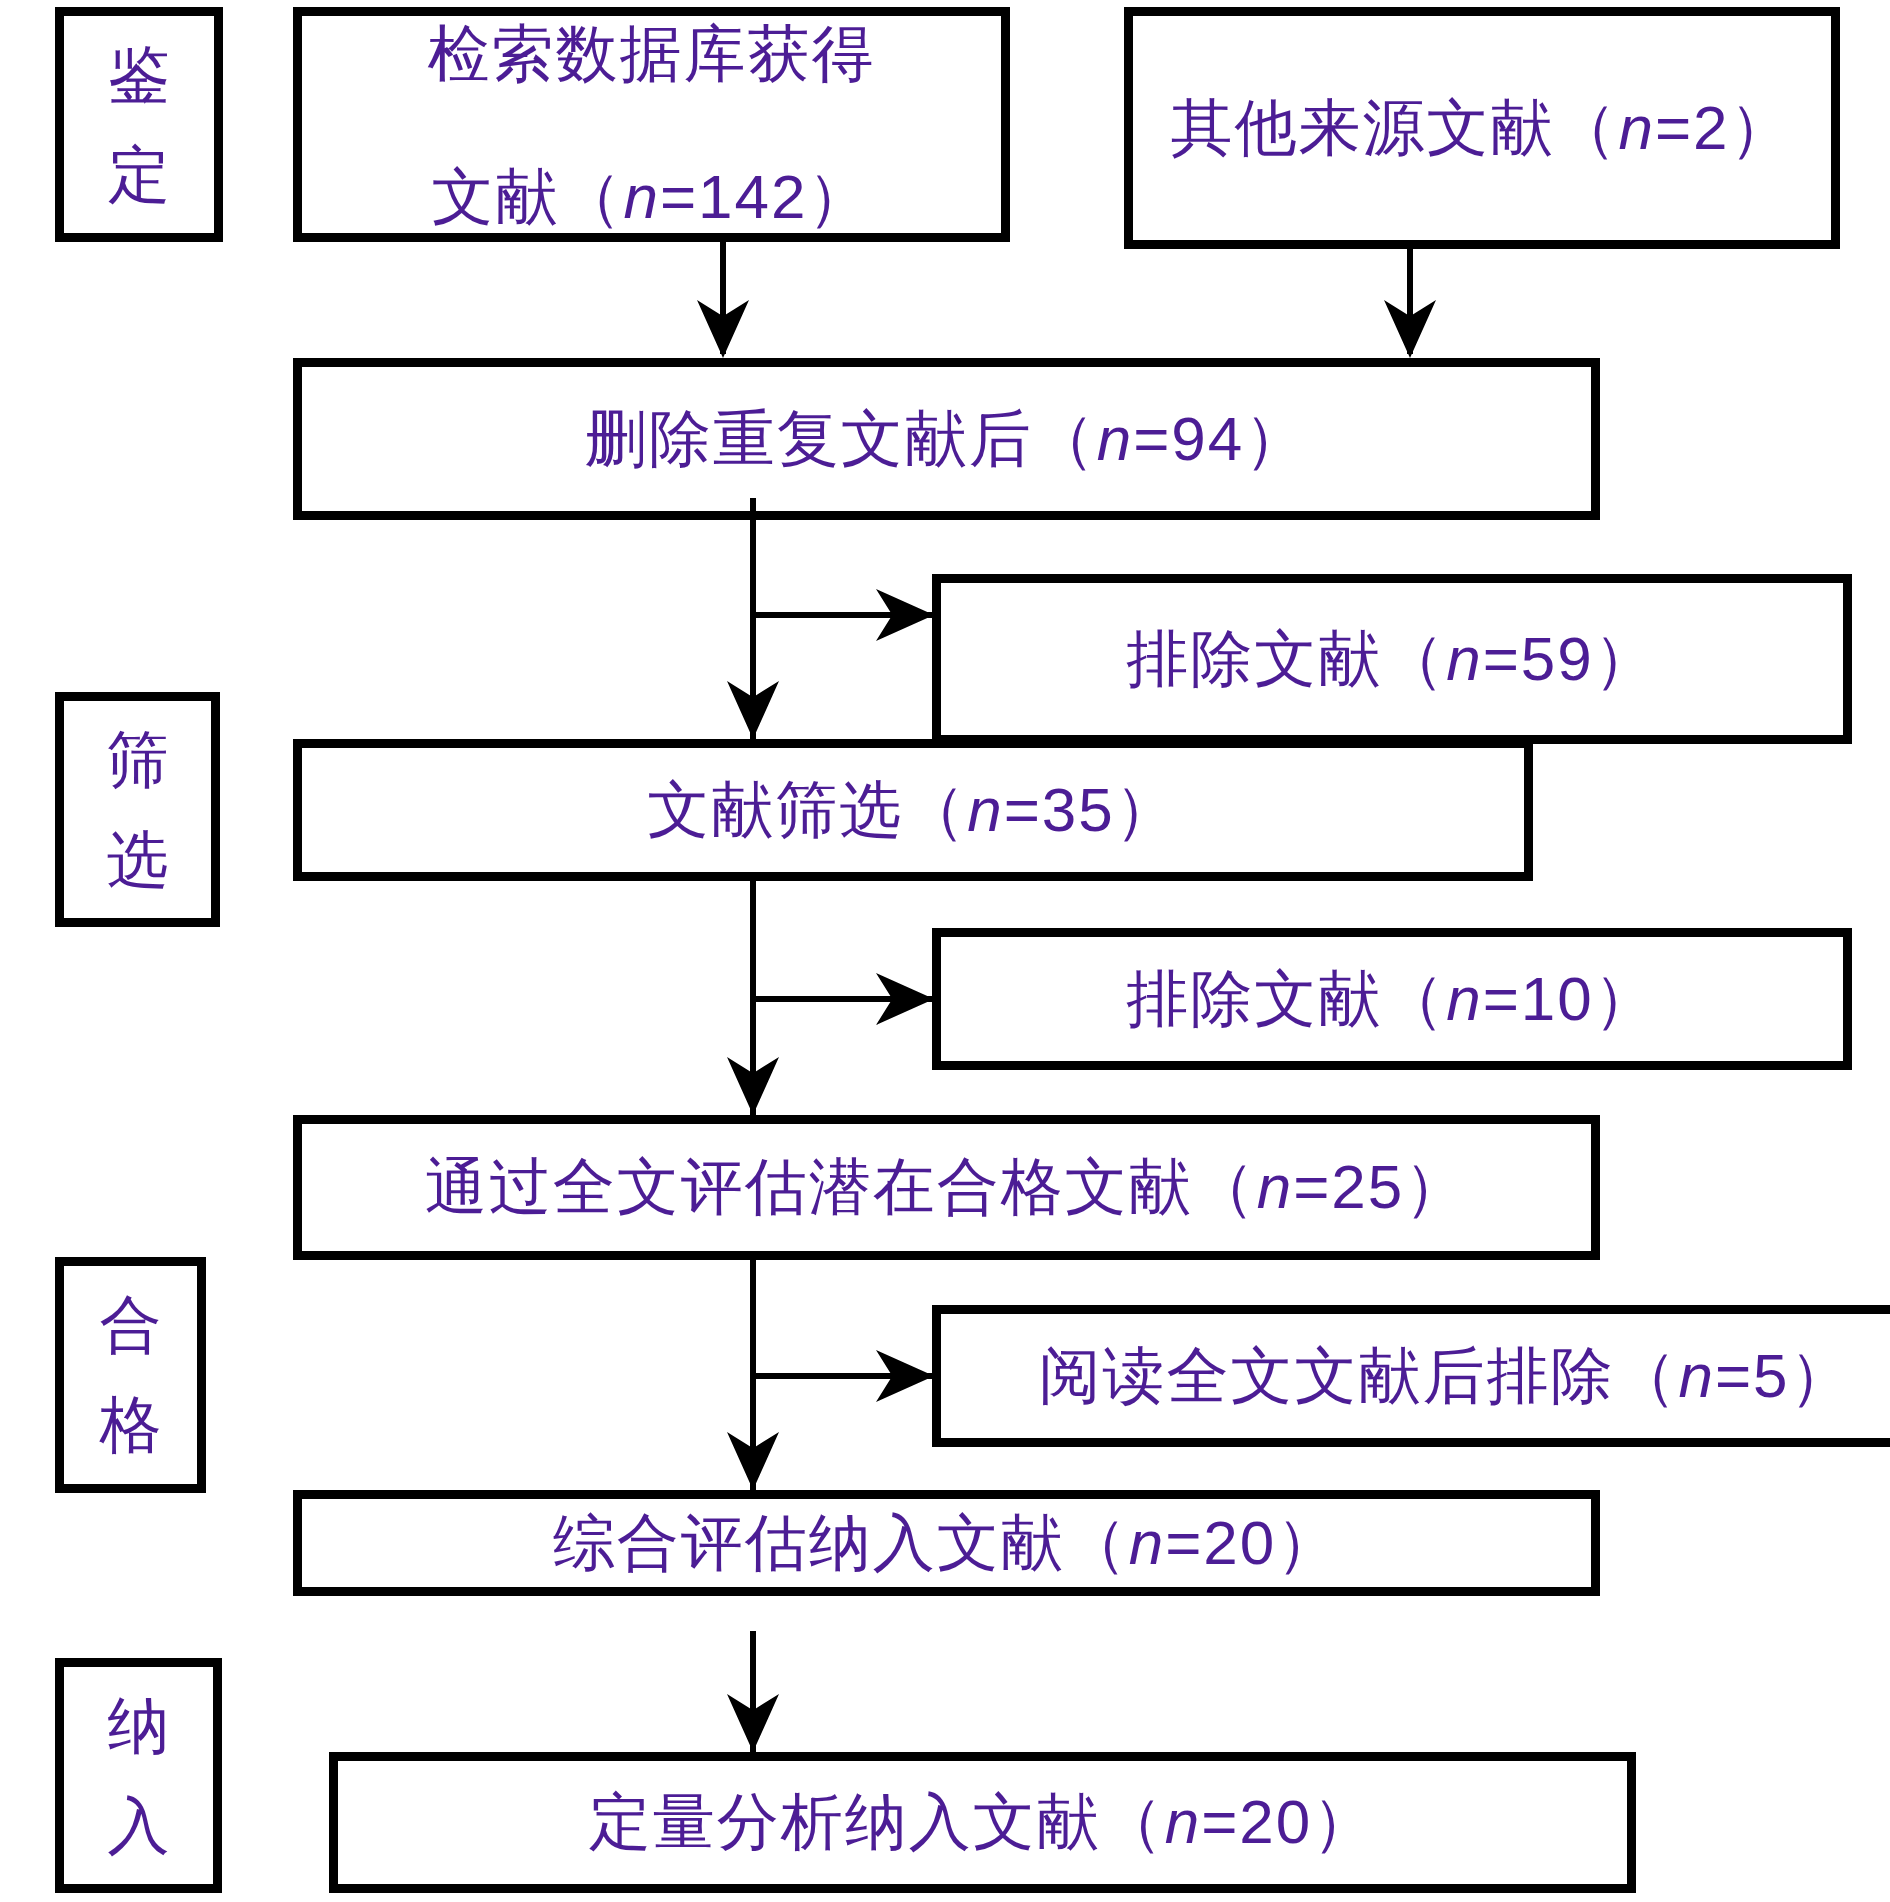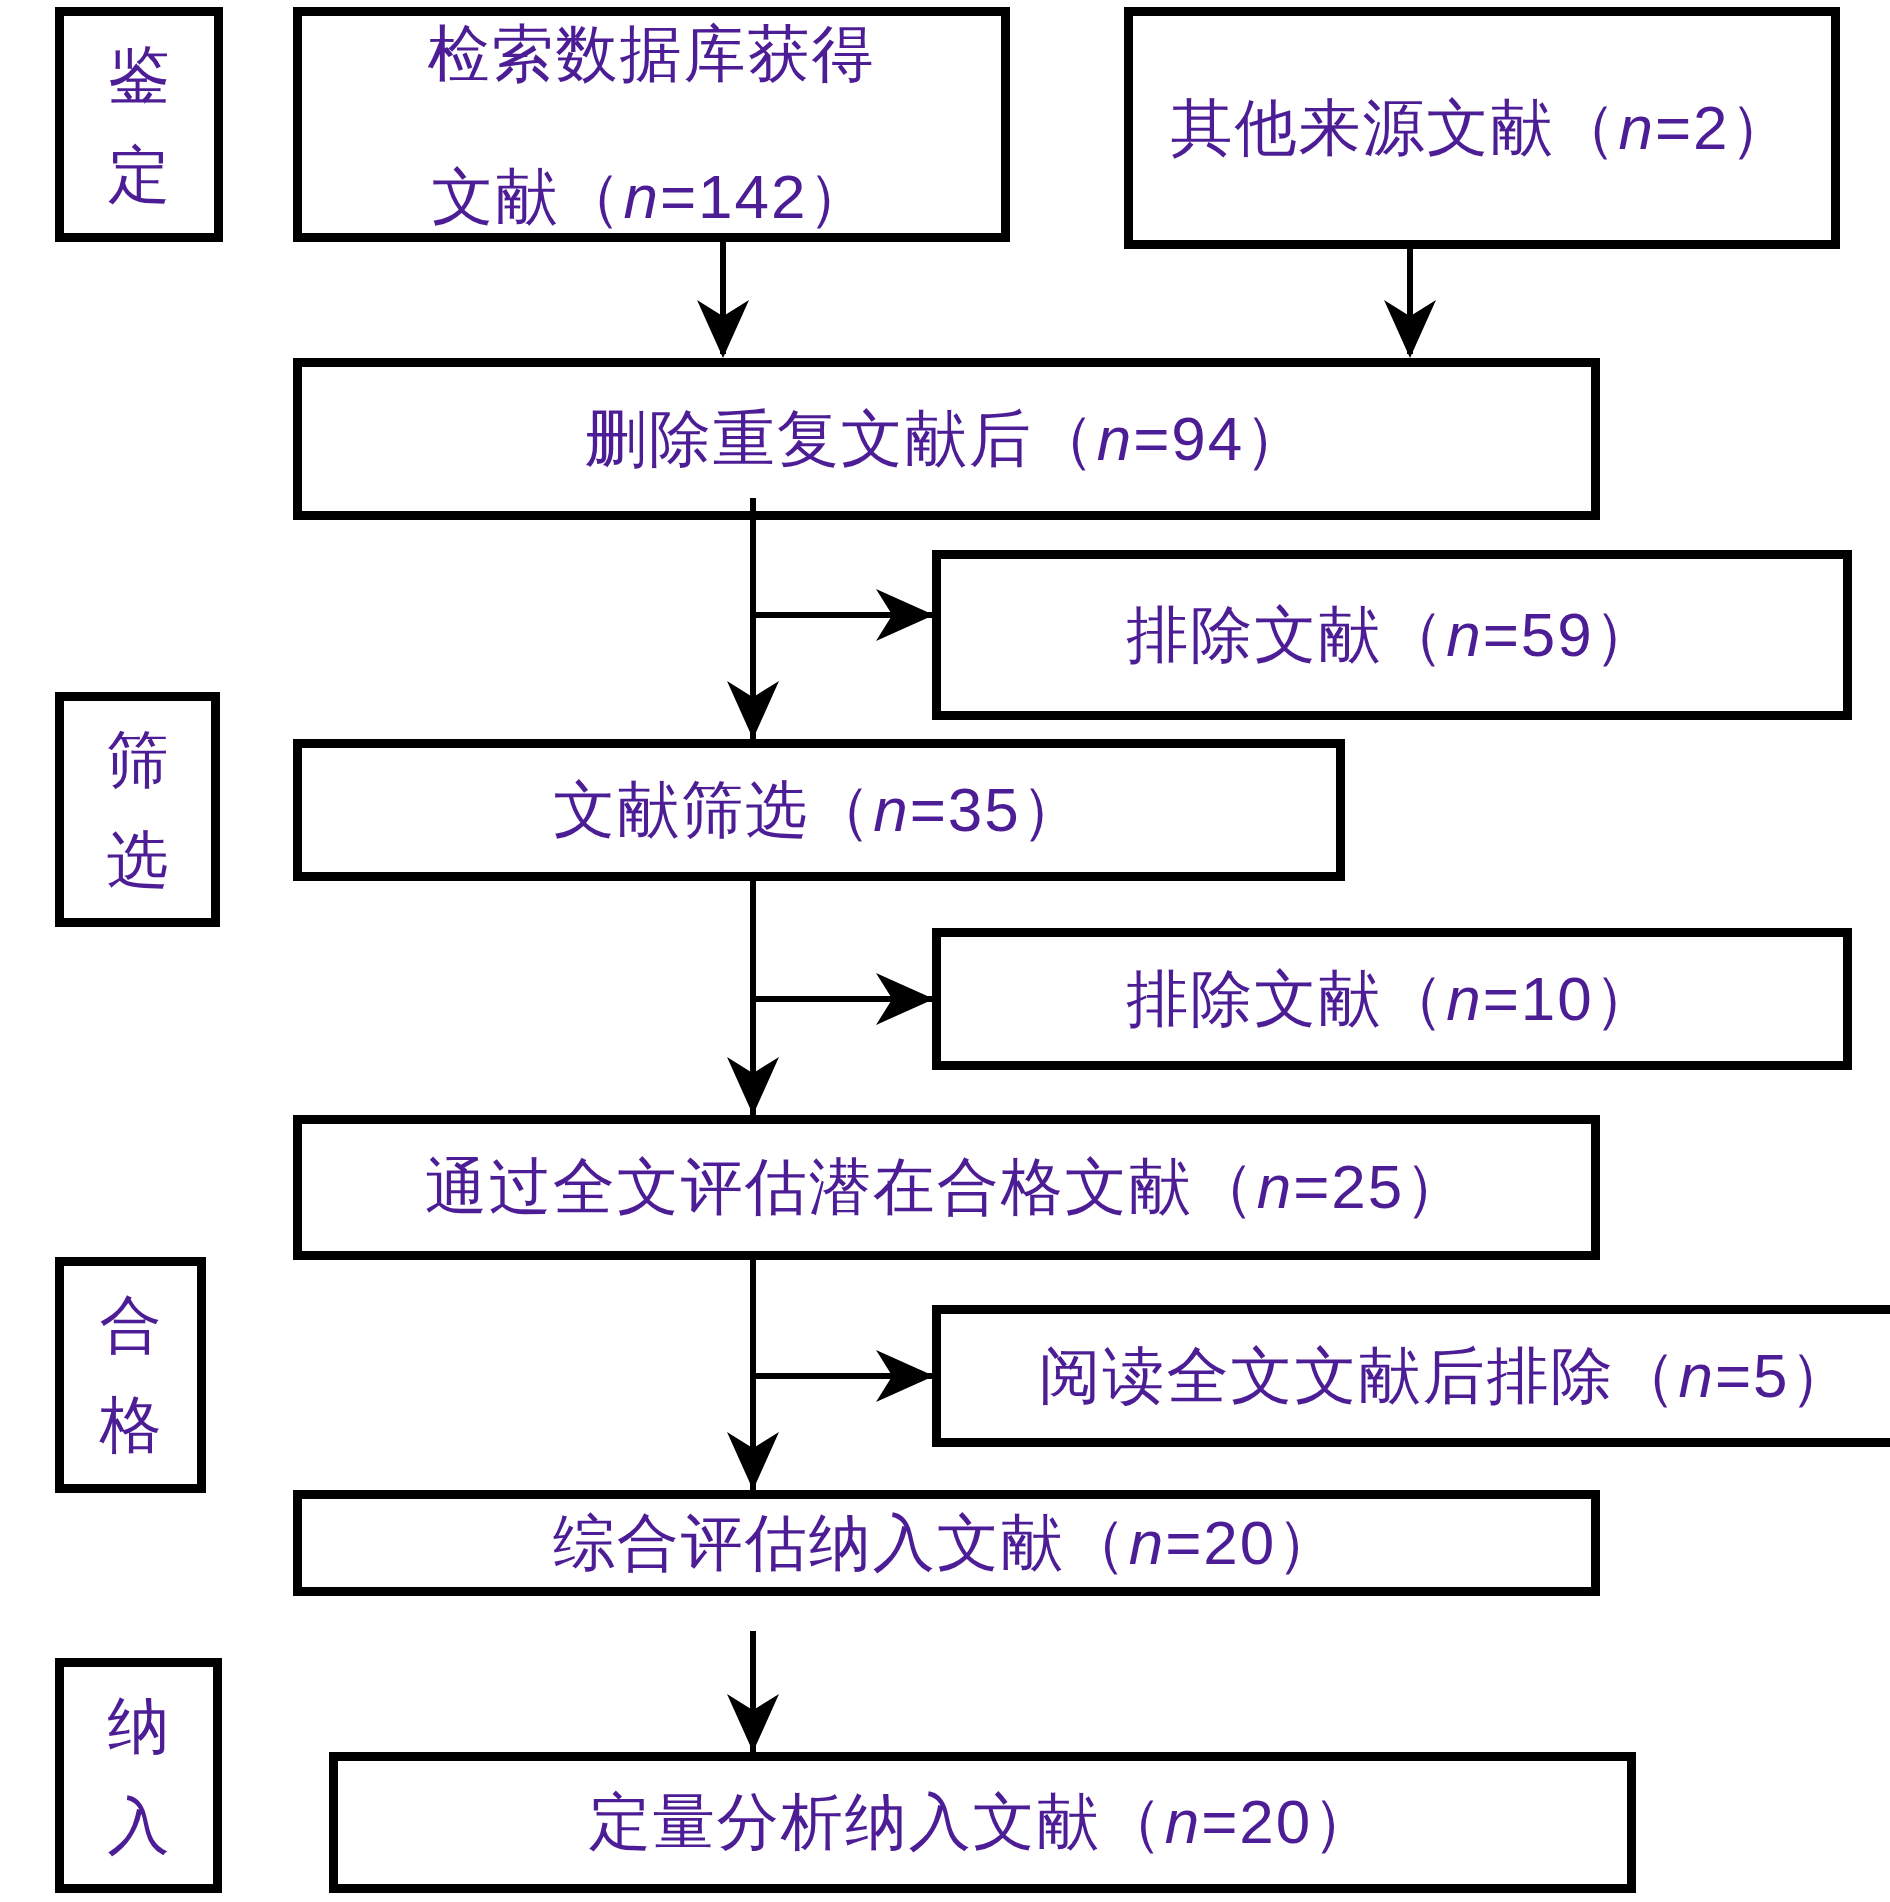--- a/index.html
+++ b/index.html
@@ -62,25 +62,25 @@
     <span class="tline">文献（<i>n</i>=142）</span>
   </div>
   <div class="box" style="left:1124px;top:7px;width:716px;height:242px;">
     <span>其他来源文献（<i>n</i>=2）</span>
   </div>
 
   <div class="box" style="left:293px;top:358px;width:1307px;height:162px;">
     <span>删除重复文献后（<i>n</i>=94）</span>
   </div>
 
-  <div class="box" style="left:932px;top:550px;width:920px;height:170px;">
+  <div class="box" style="left:932px;top:574px;width:920px;height:170px;">
     <span>排除文献（<i>n</i>=59）</span>
   </div>
 
-  <div class="box" style="left:293px;top:739px;width:1052px;height:142px;">
+  <div class="box" style="left:293px;top:739px;width:1240px;height:142px;">
     <span>文献筛选（<i>n</i>=35）</span>
   </div>
 
   <div class="box" style="left:932px;top:928px;width:920px;height:142px;">
     <span>排除文献（<i>n</i>=10）</span>
   </div>
 
   <div class="box" style="left:293px;top:1115px;width:1307px;height:145px;">
     <span>通过全文评估潜在合格文献（<i>n</i>=25）</span>
   </div>

